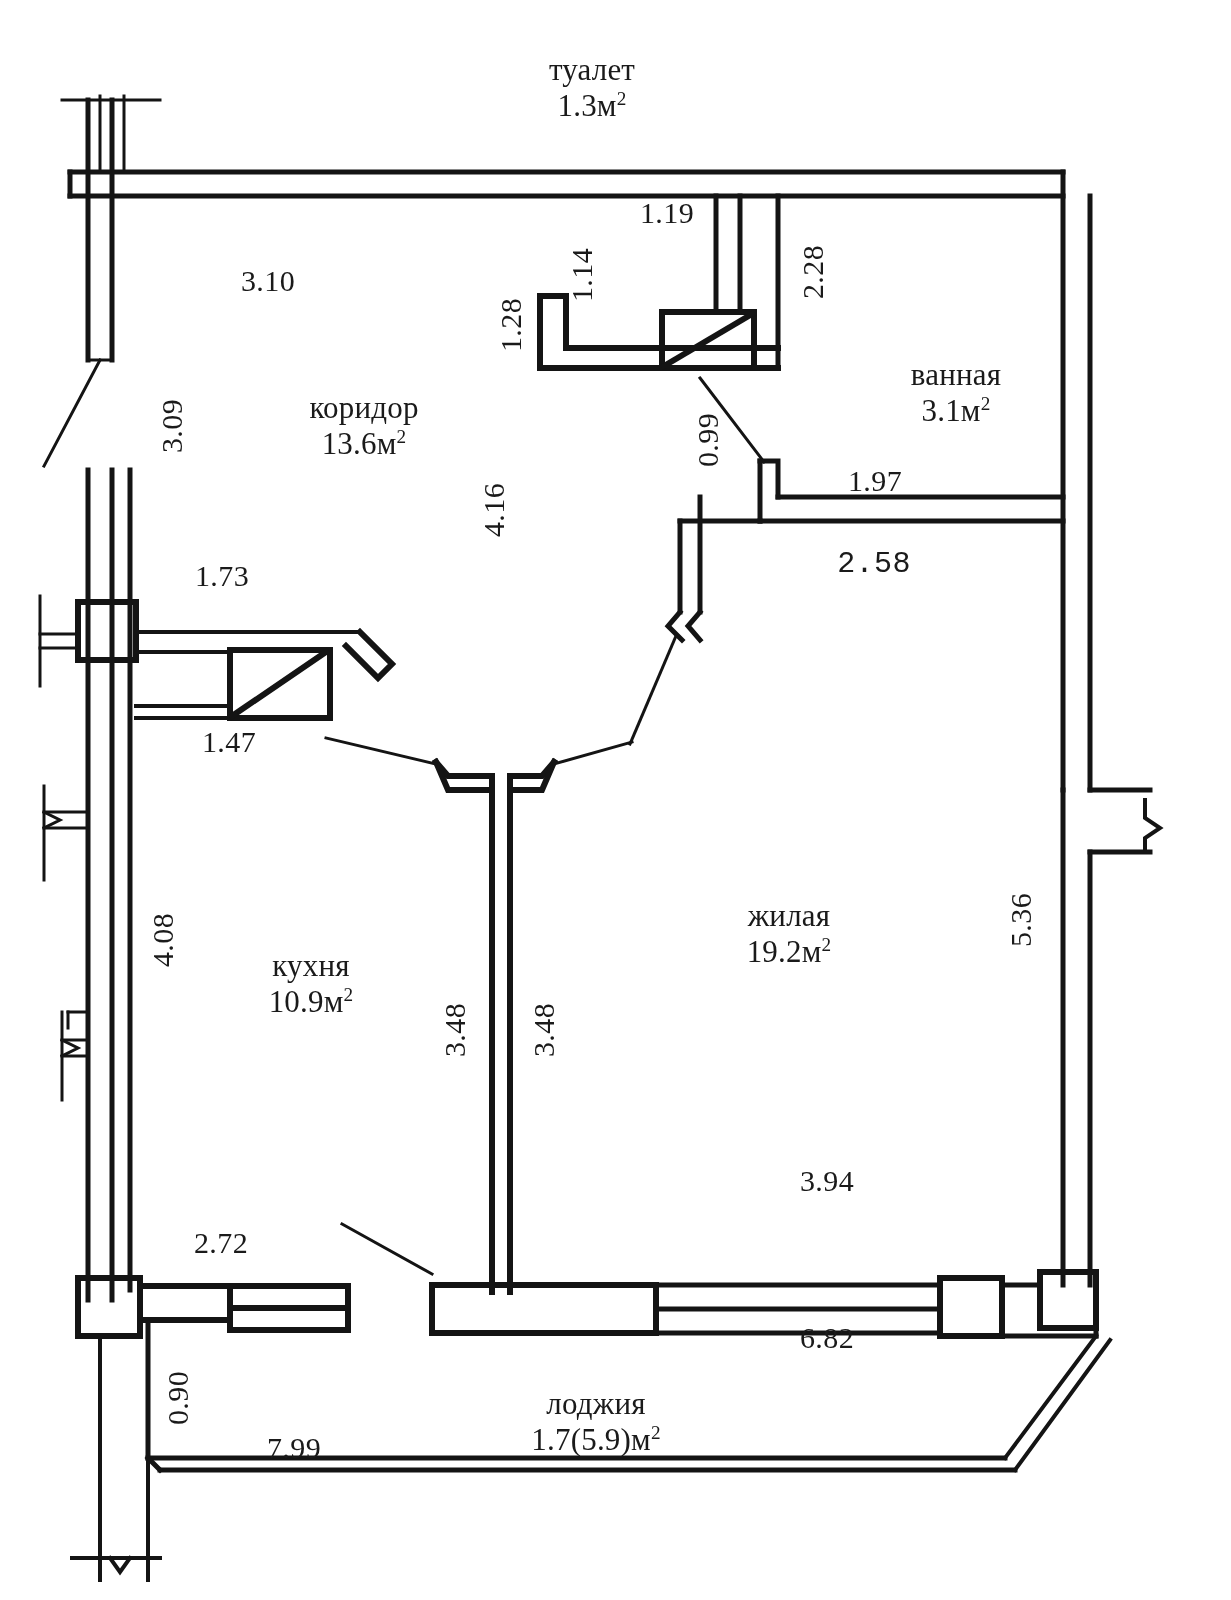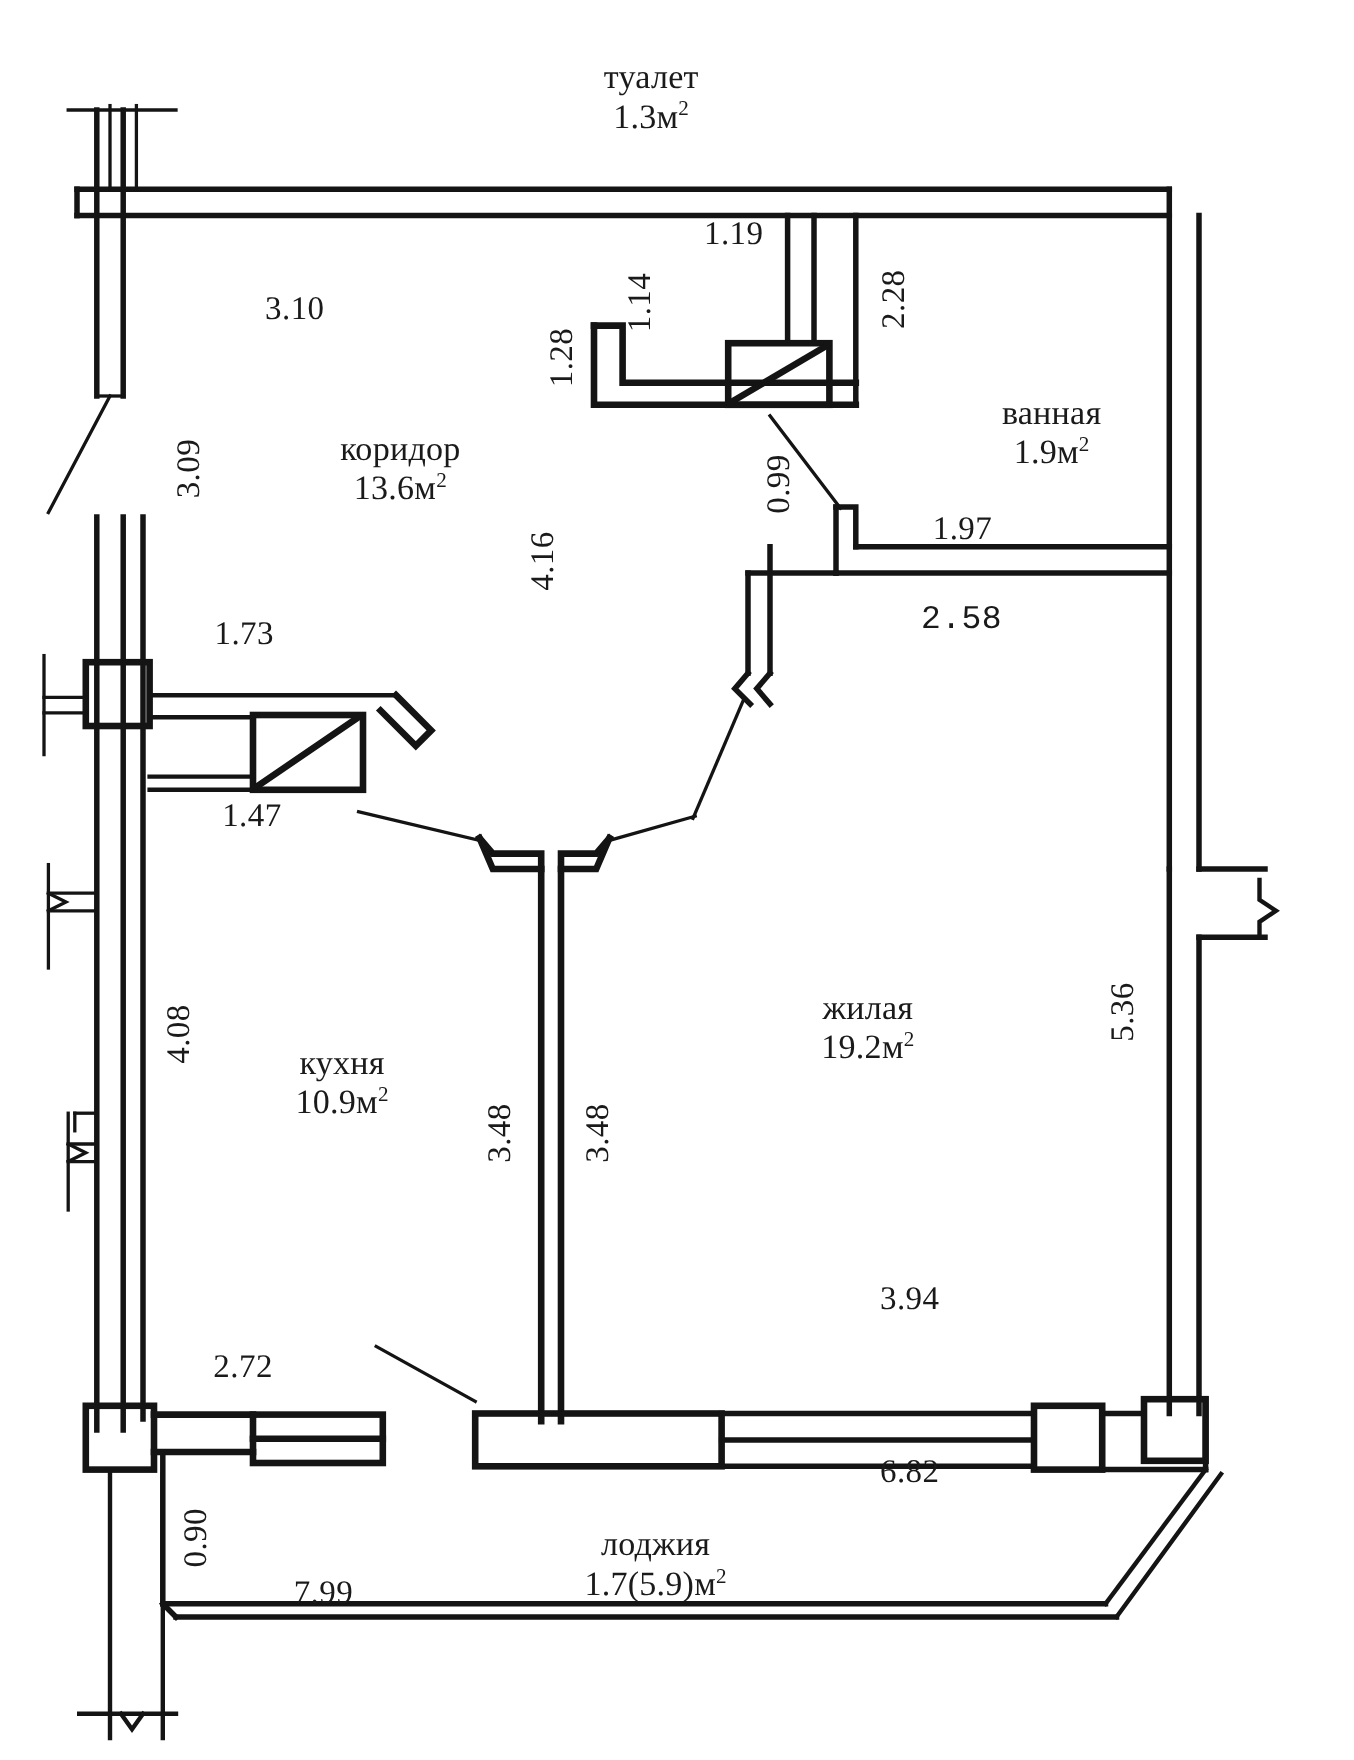--- a/index.html
+++ b/index.html
@@ -267,21 +267,21 @@
 
   </svg>
 
   <div class="room-block" style="left:592px; top:52px;">
     <div class="room-name">туалет</div>
     <div class="room-area"><span>1.3</span><span>м</span><sup class="sq">2</sup></div>
   </div>
 
   <div class="room-block" style="left:932px; top:357px;margin-left:24px;">
     <div class="room-name">ванная</div>
-    <div class="room-area"><span>1.9</span><span>м</span><sup class="sq">2</sup></div>
+    <div class="room-area"><span>3.1</span><span>м</span><sup class="sq">2</sup></div>
   </div>
 
   <div class="room-block" style="left:364px; top:390px;">
     <div class="room-name">коридор</div>
     <div class="room-area"><span>13.6</span><span>м</span><sup class="sq">2</sup></div>
   </div>
 
   <div class="room-block" style="left:311px; top:948px;">
     <div class="room-name">кухня</div>
     <div class="room-area"><span>10.9</span><span>м</span><sup class="sq">2</sup></div>

